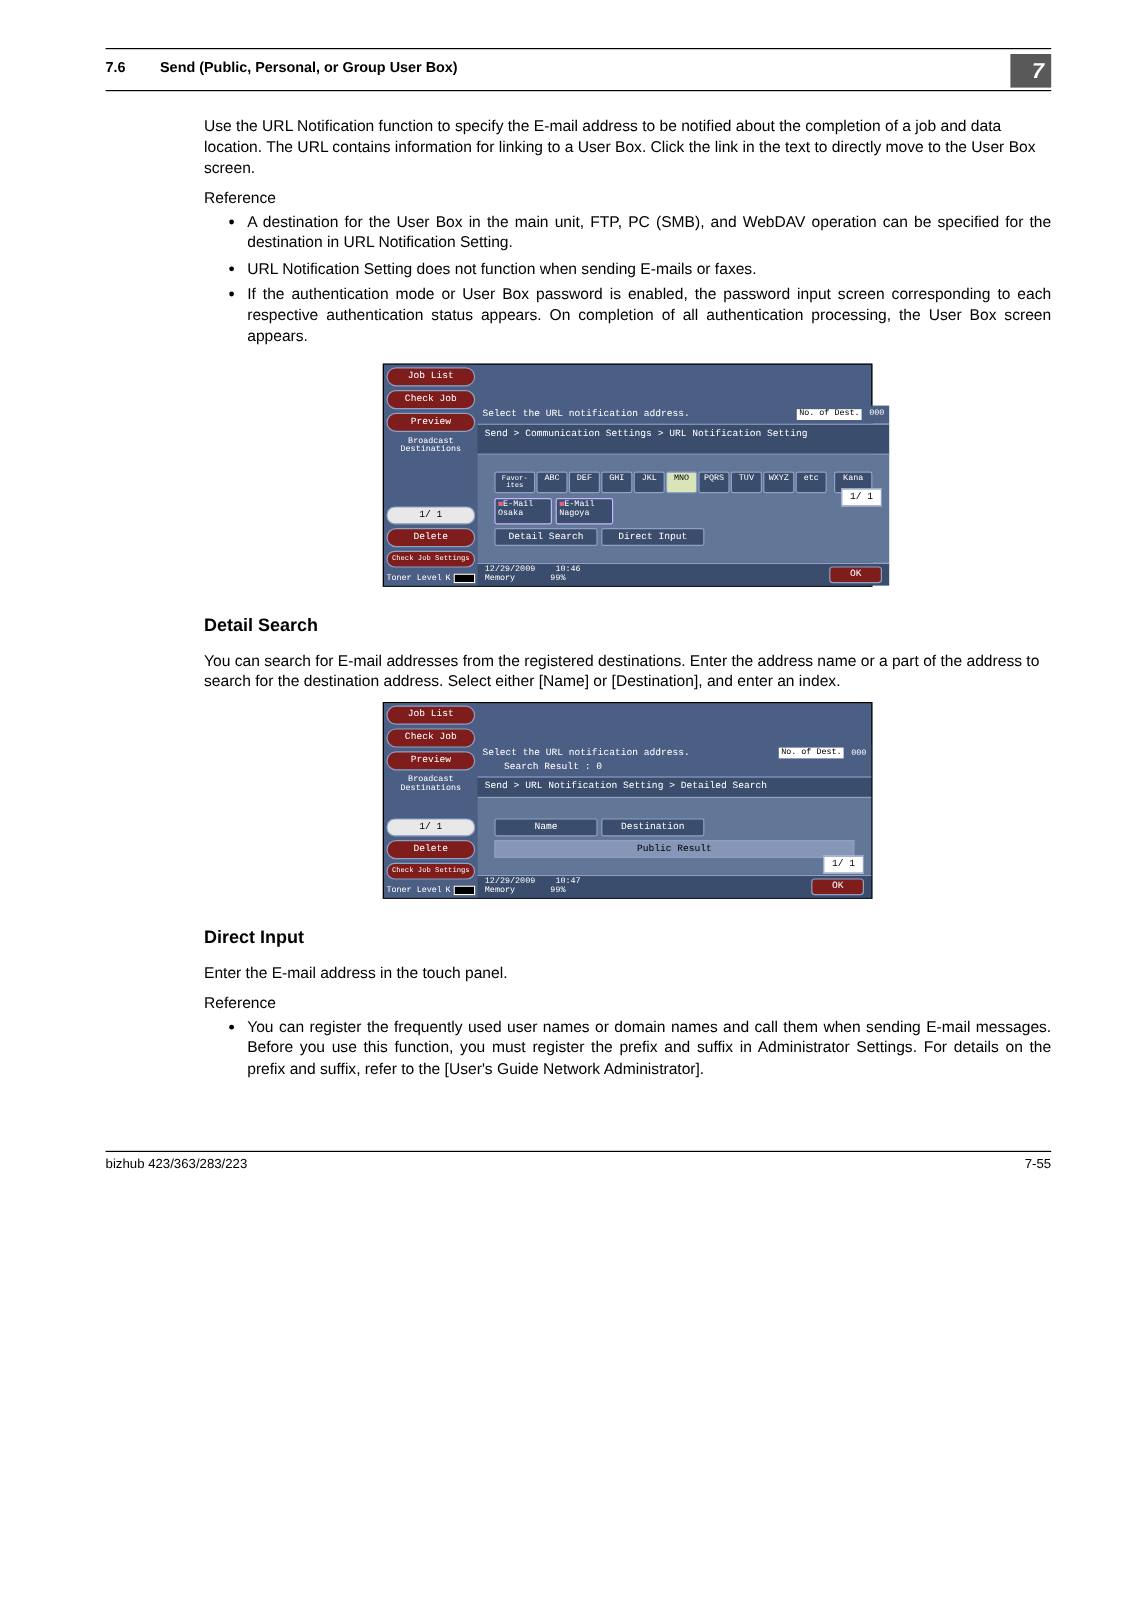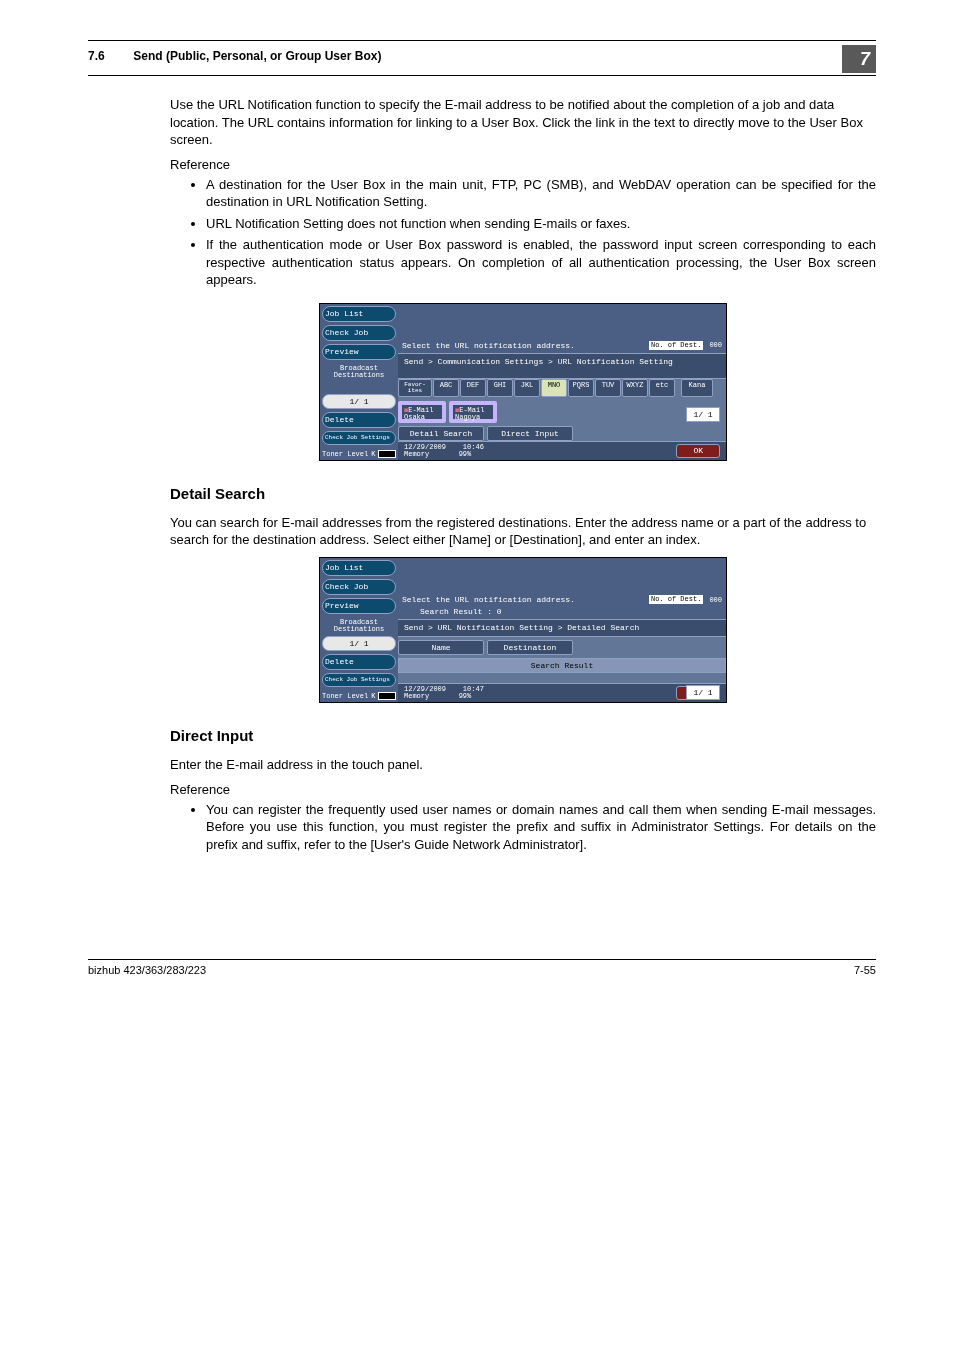--- a/index.html
+++ b/index.html
@@ -113,24 +113,24 @@
     width: 78px;
     flex-shrink: 0;
     background: #4b5e83;
     display: flex;
     flex-direction: column;
     align-items: stretch;
     padding: 2px;
     box-sizing: border-box;
   }
   .pill-btn {
-    background: #0c4a6e;
+    background: #7f1d1d;
     border: 1px solid #8fa0c4;
     border-radius: 8px;
-    text-align: left;
+    text-align: center;
     padding: 3px 2px;
     margin-bottom: 3px;
     font-size: 8px;
     line-height: 1;
   }
   .pill-label {
     text-align: center;
     font-size: 7px;
     line-height: 1;
     margin: 2px 0 3px 0;
@@ -201,21 +201,21 @@
     border-bottom: 1px solid #8fa0c4;
     padding: 3px 6px;
     font-size: 8px;
     height: 18px;
     box-sizing: content-box;
     line-height: 9px;
   }
   .main-area {
     background: #627697;
     flex: 1;
-    padding: 0;
+    padding: 14px;
     display: flex;
     flex-direction: column;
     position: relative;
   }
   .tab-row {
     display: flex;
     gap: 1px;
     margin-bottom: 4px;
   }
   .tab {
@@ -235,21 +235,21 @@
     color: #000;
   }
   .dest-row {
     display: flex;
     gap: 3px;
   }
   .dest-card {
     width: 48px;
     height: 22px;
     background: #3b4d6d;
-    border: 4px solid #c4b5fd;
+    border: 1px solid #c4b5fd;
     border-radius: 2px;
     font-size: 7px;
     padding: 2px;
     line-height: 1;
     box-sizing: border-box;
   }
   .dest-card .ic {
     color: #d68;
   }
   .search-row {
@@ -448,21 +448,21 @@
             <span>000</span>
           </span>
         </div>
         <div class="sresult-row">Search Result   :   0</div>
         <div class="crumb-bar" style="height:10px;">Send &gt; URL Notification Setting &gt; Detailed Search</div>
         <div class="main-area">
           <div class="search-row">
             <div class="sbtn">Name</div>
             <div class="sbtn">Destination</div>
           </div>
-          <div class="result-bar">Search Result</div>
+          <div class="result-bar">Public Result</div>
           <div class="side-page" style="top:48px;">
             <div class="pgbox">1/ 1</div>
           </div>
           <div class="flex-spacer"></div>
         </div>
         <div class="bottom-bar">
           <div class="ts">
             <span>12/29/2009</span>&nbsp;&nbsp;&nbsp;&nbsp;<span>10:47</span><br>
             <span>Memory</span>&nbsp;&nbsp;&nbsp;&nbsp;&nbsp;&nbsp;&nbsp;<span>99%</span>
           </div>

